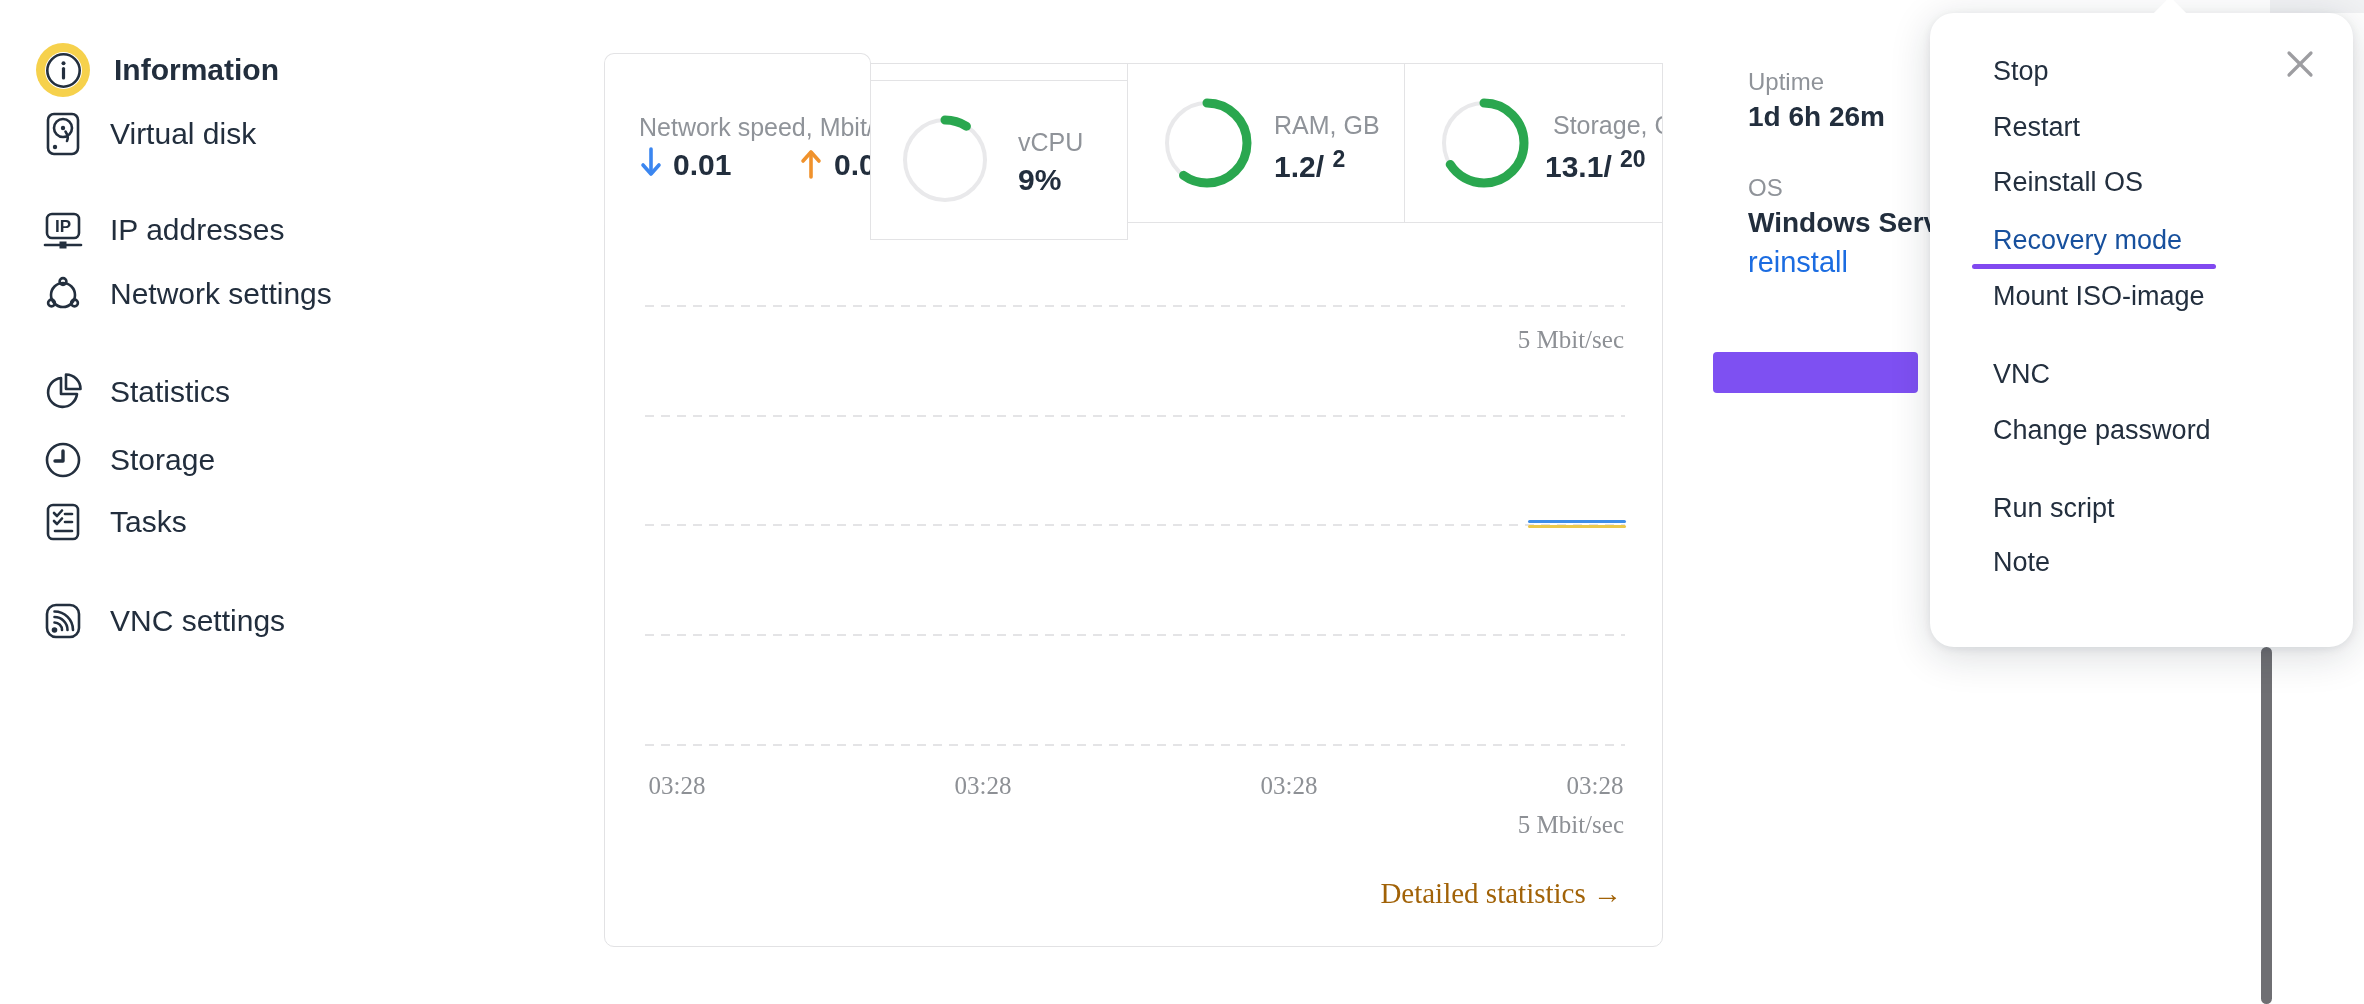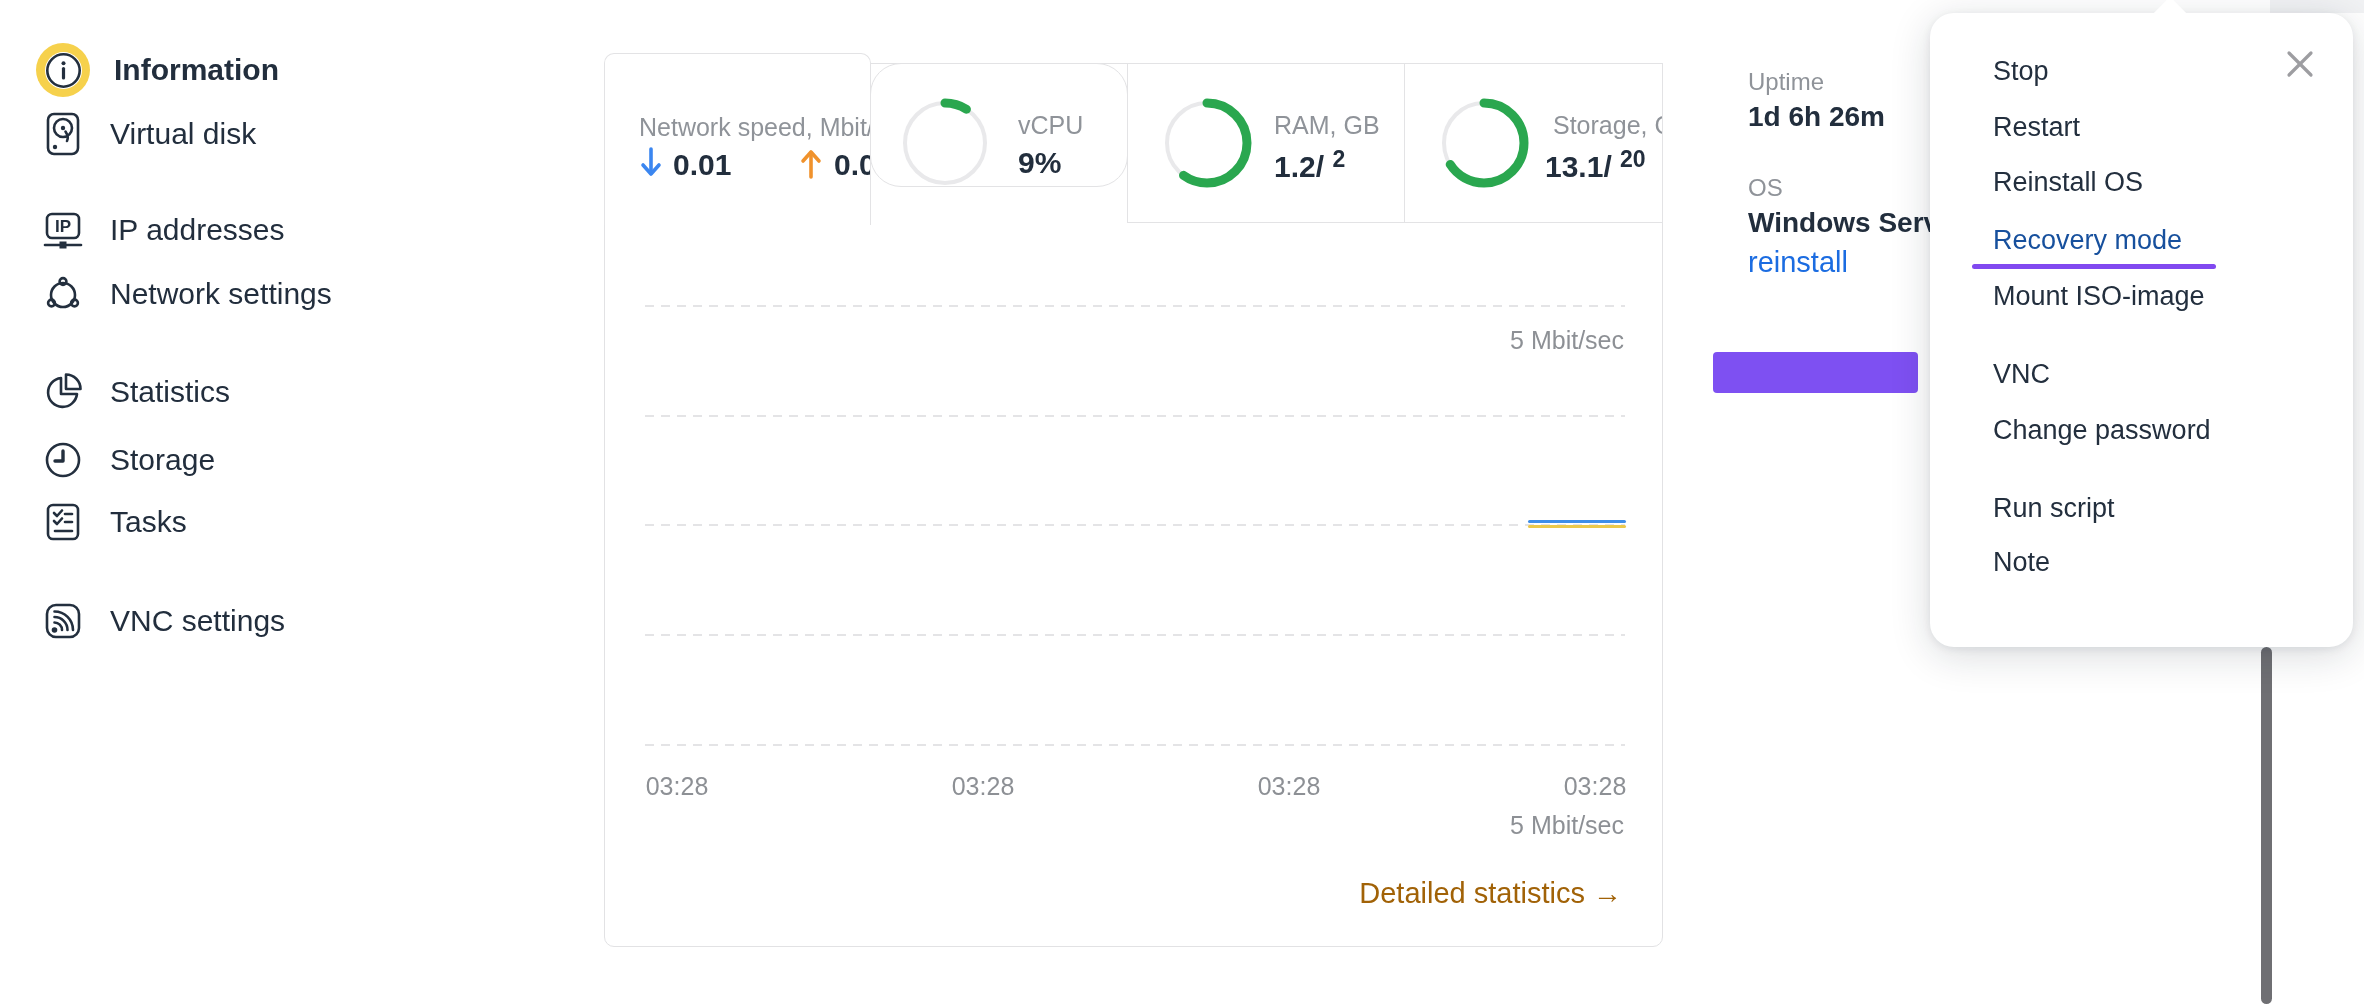--- a/index.html
+++ b/index.html
@@ -19,21 +19,21 @@
 
   
   .tabcard { background:#fff; border:1px solid #e3e3e5; }
   .tab-active { border-radius:10px 10px 0 0; border-bottom:none; z-index:5; overflow:hidden; }
   .tab-title { font-size:25px; color:#8f9399; white-space:nowrap; }
   .tab-value { font-size:30px; font-weight:600; color:#222e3d; white-space:nowrap; }
   .tab-denom { font-size:23px; font-weight:600; vertical-align:10px; }
   .gauge-label { font-size:25px; color:#8f9399; white-space:nowrap; }
 
   
-  .bigcard { background:#fff; border:1px solid #e2e2e4; border-radius:10px; }
+  .bigcard { background:#fff; border:1px solid #e2e2e4; border-radius:10px;font-family:Liberation Serif, serif; }
   .gridline { height:2px;
       background:repeating-linear-gradient(90deg,#e4e4e6 0 9px,transparent 9px 16px); }
   .axis-label { font-size:25px; color:#8d9095; white-space:nowrap; }
   .tick { width:90px; text-align:center; font-size:25px; color:#8d9095; }
   .chart-link { font-size:29px; font-weight:500; color:#a16207; cursor:pointer; white-space:nowrap; }
 
   
   .info-label { font-size:24px; color:#8f9399; white-space:nowrap; }
   .info-value { font-size:28px; font-weight:600; color:#222e3d; white-space:nowrap; }
   .link-blue { font-size:29px; color:#1b6ce1; cursor:pointer; white-space:nowrap; }
@@ -195,21 +195,21 @@
     <svg width="26" height="38" viewBox="0 0 26 38">
         <g fill="none" stroke="#f0922c" stroke-width="3.6" stroke-linecap="round" stroke-linejoin="round">
           <line x1="13" y1="33" x2="13" y2="9"></line>
           <path d="M5 17 L13 8 L21 17"></path>
         </g>
       </svg>
   </span>
   <div class="abs tab-value" style="left:229px; top:94px;">0.0</div>
 </div>
 
-<div class="abs tabcard" style="left:870px; top:63px; width:258px; height:124px;border-radius:31px;">
+<div class="abs tabcard" style="left:870px; top:80px; width:258px; height:160px;">
   <svg class="abs" style="left:26px; top:31px;" width="96" height="96" viewBox="0 0 96 96">
     <circle cx="48" cy="48" r="40" fill="none" stroke="#e9e9eb" stroke-width="4"></circle>
     <circle cx="48" cy="48" r="40" fill="none" stroke="#2aa74f" stroke-width="9" stroke-linecap="round" pathLength="100" transform="rotate(-90 48 48)" stroke-dasharray="9 91"></circle>
   </svg>
   <div class="abs gauge-label" style="left:147px; top:47px;">vCPU</div>
   <div class="abs tab-value" style="left:147px; top:82px;"><span>9%</span></div>
 </div>
 
 <div class="abs tabcard" style="left:1127px; top:63px; width:278px; height:160px;">
   <svg class="abs" style="left:31px; top:31px;" width="96" height="96" viewBox="0 0 96 96">

